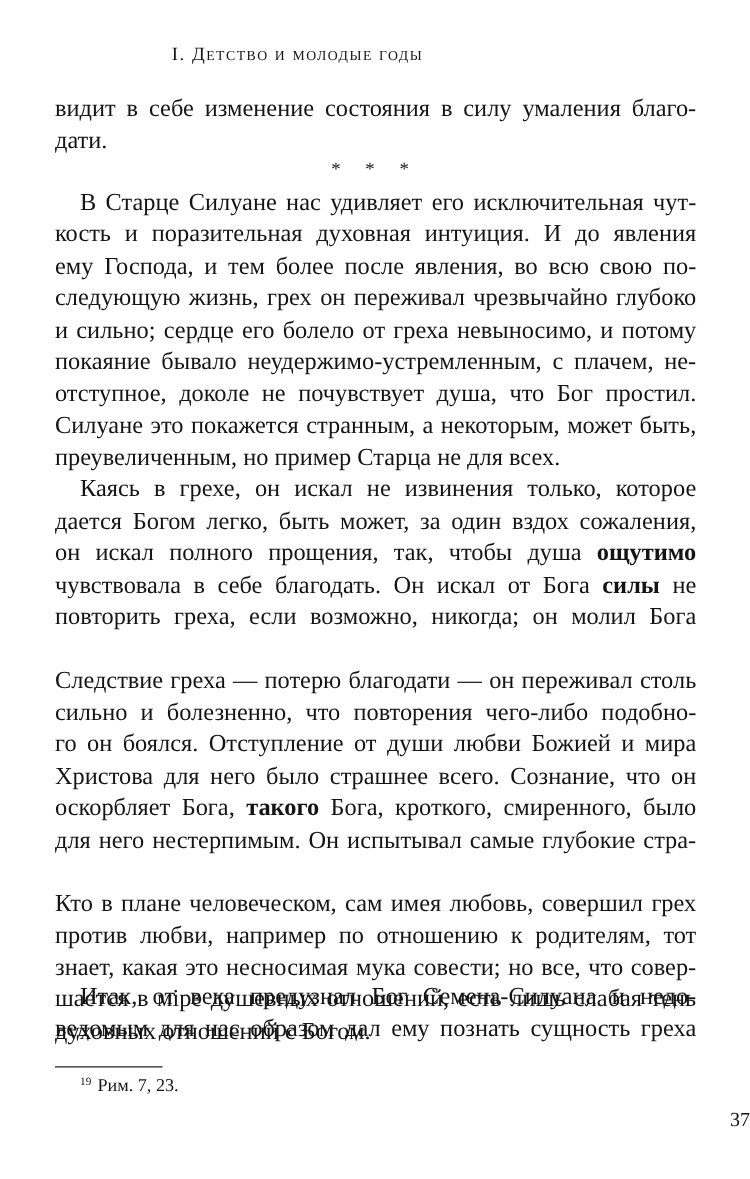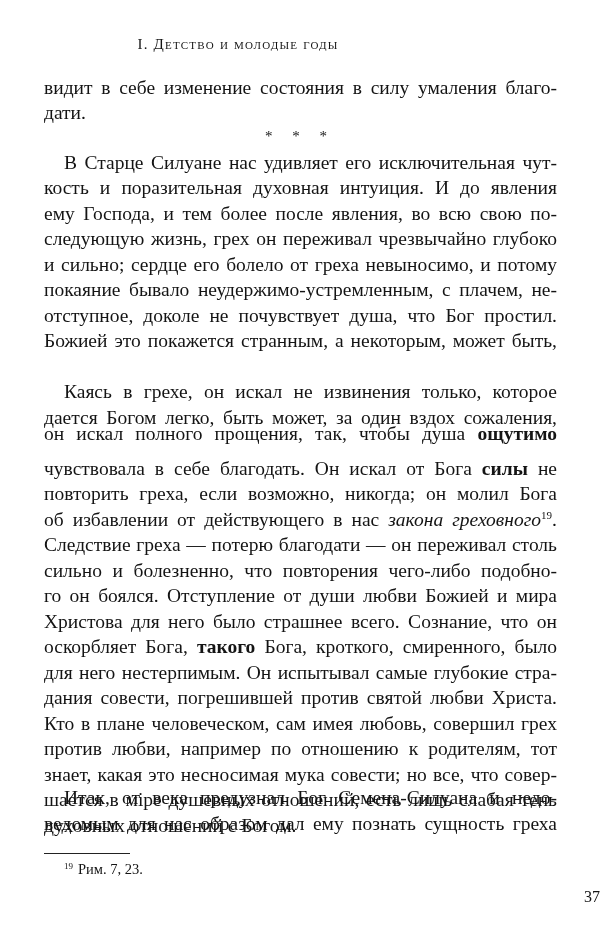--- a/index.html
+++ b/index.html
@@ -107,35 +107,34 @@
 
   <div class="asterism">* * *</div>
 
   <div class="line indent" style="top:151px">В Старце Силуане нас удивляет его исключительная чут-</div>
   <div class="line" style="top:176px">кость и поразительная духовная интуиция. И до явления</div>
   <div class="line" style="top:227px">следующую жизнь, грех он переживал чрезвычайно глубоко</div>
   <div class="line" style="top:201.5px">ему Господа, и тем более после явления, во всю свою по-</div>
   <div class="line" style="top:252.5px">и сильно; сердце его болело от греха невыносимо, и потому</div>
   <div class="line" style="top:278px">покаяние бывало неудержимо-устремленным, с плачем, не-</div>
   <div class="line" style="top:303.5px">отступное, доколе не почувствует душа, что Бог простил.</div>
-  <div class="line" style="top:329px">Божией это покажется странным, а некоторым, может быть,</div>
+  <div class="line" style="top:329px">Силуане это покажется странным, а некоторым, может быть,</div>
+  <div class="line last" style="top:354.5px">преувеличенным, но пример Старца не для всех.</div>
 
   <div class="line indent" style="top:380px">Каясь в грехе, он искал не извинения только, которое</div>
   <div class="line" style="top:405.5px">дается Богом легко, быть может, за один вздох сожаления,</div>
-  <div class="line" style="top:422px"><span>он искал полного прощения, так, чтобы душа </span><span class="bold">ощутимо</span></div>
+  <div class="line" style="top:431px"><span>он искал полного прощения, так, чтобы душа </span><span class="bold">ощутимо</span></div>
   <div class="line" style="top:456.5px"><span>чувствовала в себе благодать. Он искал от Бога </span><span class="bold">силы</span><span> не</span></div>
   <div class="line" style="top:482px">повторить греха, если возможно, никогда; он молил Бога</div>
-  <div class="line" style="top:507.5px"><span>об избавлении от действующего в нас </span><span class="ital">закона греховного</span><sup class="fnref">19</sup><span>.</span></div>
   <div class="line" style="top:533px">Следствие греха — потерю благодати — он переживал столь</div>
   <div class="line" style="top:558.5px">сильно и болезненно, что повторения чего-либо подобно-</div>
   <div class="line" style="top:584px">го он боялся. Отступление от души любви Божией и мира</div>
   <div class="line" style="top:609.5px">Христова для него было страшнее всего. Сознание, что он</div>
   <div class="line" style="top:635px"><span>оскорбляет Бога, </span><span class="bold">такого</span><span> Бога, кроткого, смиренного, было</span></div>
   <div class="line" style="top:660.5px">для него нестерпимым. Он испытывал самые глубокие стра-</div>
-  <div class="line" style="top:686px">дания совести, погрешившей против святой любви Христа.</div>
   <div class="line" style="top:711.5px">Кто в плане человеческом, сам имея любовь, совершил грех</div>
   <div class="line" style="top:737px">против любви, например по отношению к родителям, тот</div>
   <div class="line" style="top:762.5px">знает, какая это несносимая мука совести; но все, что совер-</div>
   <div class="line last" style="top:813.5px">духовных отношений с Богом.</div>
   <div class="line" style="top:788px">шается в міре душевных отношений, есть лишь слабая тень</div>
 
   <div class="line indent" style="top:786px">Итак, от века предузнал Бог Семена-Силуана и недо-</div>
   <div class="line" style="top:811.5px">ведомым для нас образом дал ему познать сущность греха</div>
 
   <div class="fn-rule"></div>

